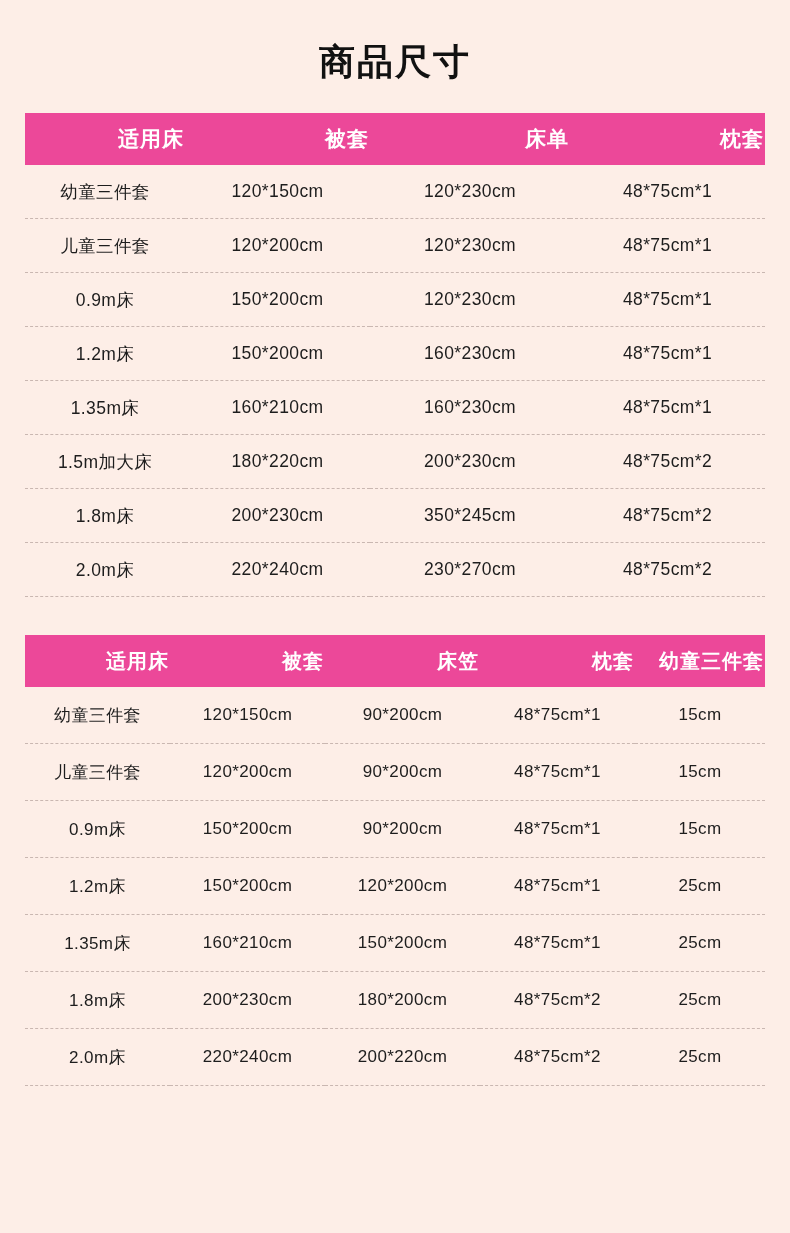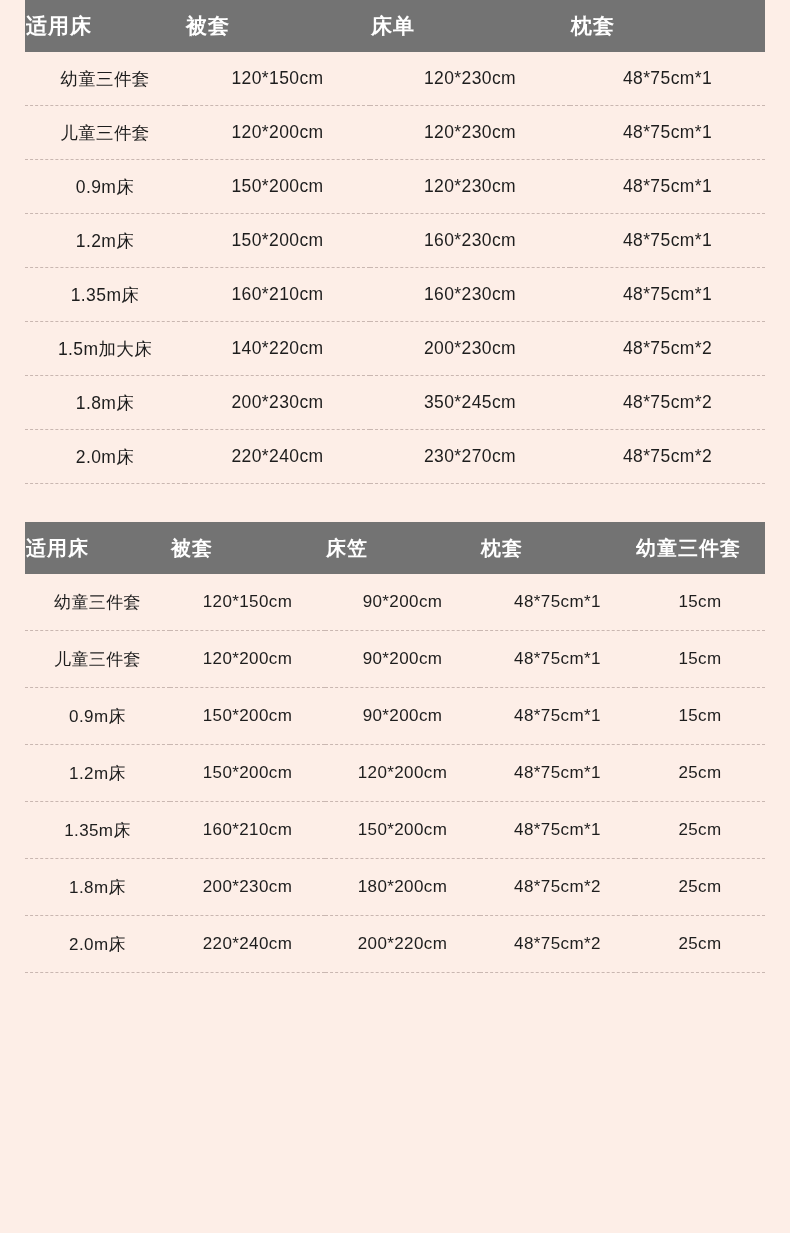--- a/index.html
+++ b/index.html
@@ -29,27 +29,27 @@
     color: #111;
     padding-top: 38px;
     padding-bottom: 26px;
   }
   .size-table {
     width: 740px;
     border-collapse: collapse;
     table-layout: fixed;
   }
   .size-table thead th {
-    background: #737373;
+    background: #ec4899;
     color: #fff;
     font-size: 21px;
     font-weight: bold;
     height: 50px;
     letter-spacing: 1px;
-    text-align: left;
+    text-align: right;
     vertical-align: middle;
     margin-top: 21px;
   }
   .size-table tbody td {
     font-size: 17.5px;
     color: #1d1d1d;
     height: 51px;
     text-align: center;
     vertical-align: middle;
     border-bottom: 1px dashed #c9b7b1;
@@ -73,20 +73,21 @@
   .t2 col.c4 { width: 155px; }
   .t2 col.c5 { width: 130px; }
   .t2 thead th { font-size: 20px; }
   .t2 tbody td { font-size: 17px; height: 54px; }
 </style>
 </head>
 <body>
 
 <div class="page">
 
+  <div class="page-title">商品尺寸</div>
 
   <div class="table-block">
     <table class="size-table t1">
       <colgroup>
         <col class="c1">
           <col class="c2">
           <col class="c3">
           <col class="c4">
       </colgroup>
       <thead>
@@ -123,21 +124,21 @@
           <td>48*75cm*1</td>
         </tr>
         <tr>
           <td>1.35m床</td>
           <td>160*210cm</td>
           <td>160*230cm</td>
           <td>48*75cm*1</td>
         </tr>
         <tr>
           <td>1.5m加大床</td>
-          <td>140*220cm</td>
+          <td>180*220cm</td>
           <td>200*230cm</td>
           <td>48*75cm*2</td>
         </tr>
         <tr>
           <td>1.8m床</td>
           <td>200*230cm</td>
           <td>350*245cm</td>
           <td>48*75cm*2</td>
         </tr>
         <tr>

